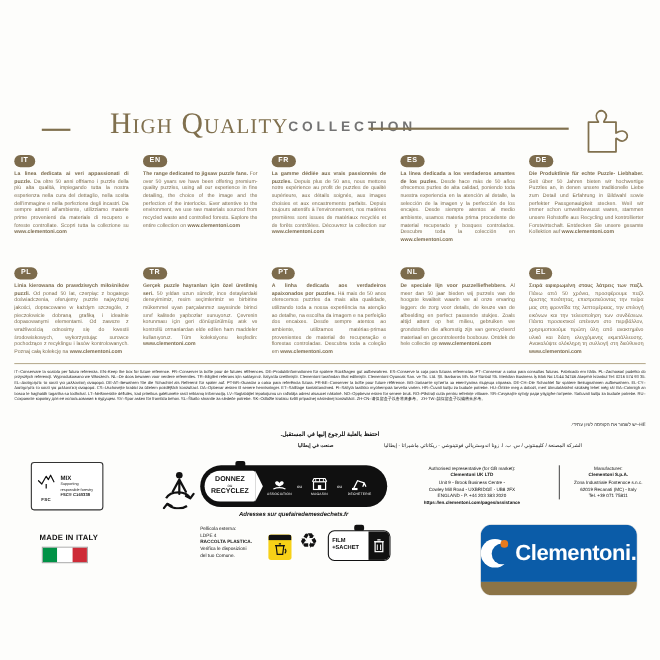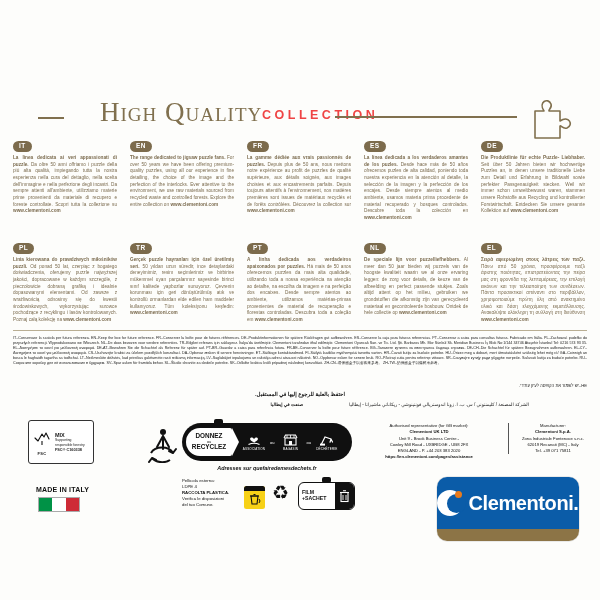--- a/index.html
+++ b/index.html
@@ -3,21 +3,21 @@
 <meta charset="utf-8">
 <style>
   html,body{margin:0;padding:0;}
   body{width:600px;height:600px;background:#fdfdfb;font-family:"Liberation Sans",sans-serif;color:#1a1a1a;overflow:hidden;}
   .page{position:relative;width:600px;height:600px;}
 
   
   .hdr-dash{position:absolute;left:38px;top:117px;width:26px;height:2px;background:#80704e;}
   .hdr-title{position:absolute;left:76px;top:99px;font-family:"Liberation Serif",serif;
              font-variant:small-caps;font-size:27px;font-weight:400;color:#80704e;letter-spacing:1px;line-height:1;margin-left:24px;}
-  .hdr-sub{position:absolute;left:262px;top:109px;font-size:12.5px;font-weight:700;color:#ef4444;
+  .hdr-sub{position:absolute;left:262px;top:109px;font-size:12.5px;font-weight:700;color:#737373;
            letter-spacing:3.5px;line-height:1;}
   .hdr-rule{position:absolute;left:335px;top:116px;width:182px;height:1.6px;background:#80704e;}
   .puzzle-svg{position:absolute;left:528px;top:96px;}
 
   
   .lang-row{position:absolute;left:13px;width:574px;display:flex;gap:13px;}
   .row1{top:134px;}
   .row2{top:236px;}
   .cell{width:104px;}
   .badge{display:inline-block;background:#7c6b4c;color:#fff;font-size:6.5px;font-weight:700;

